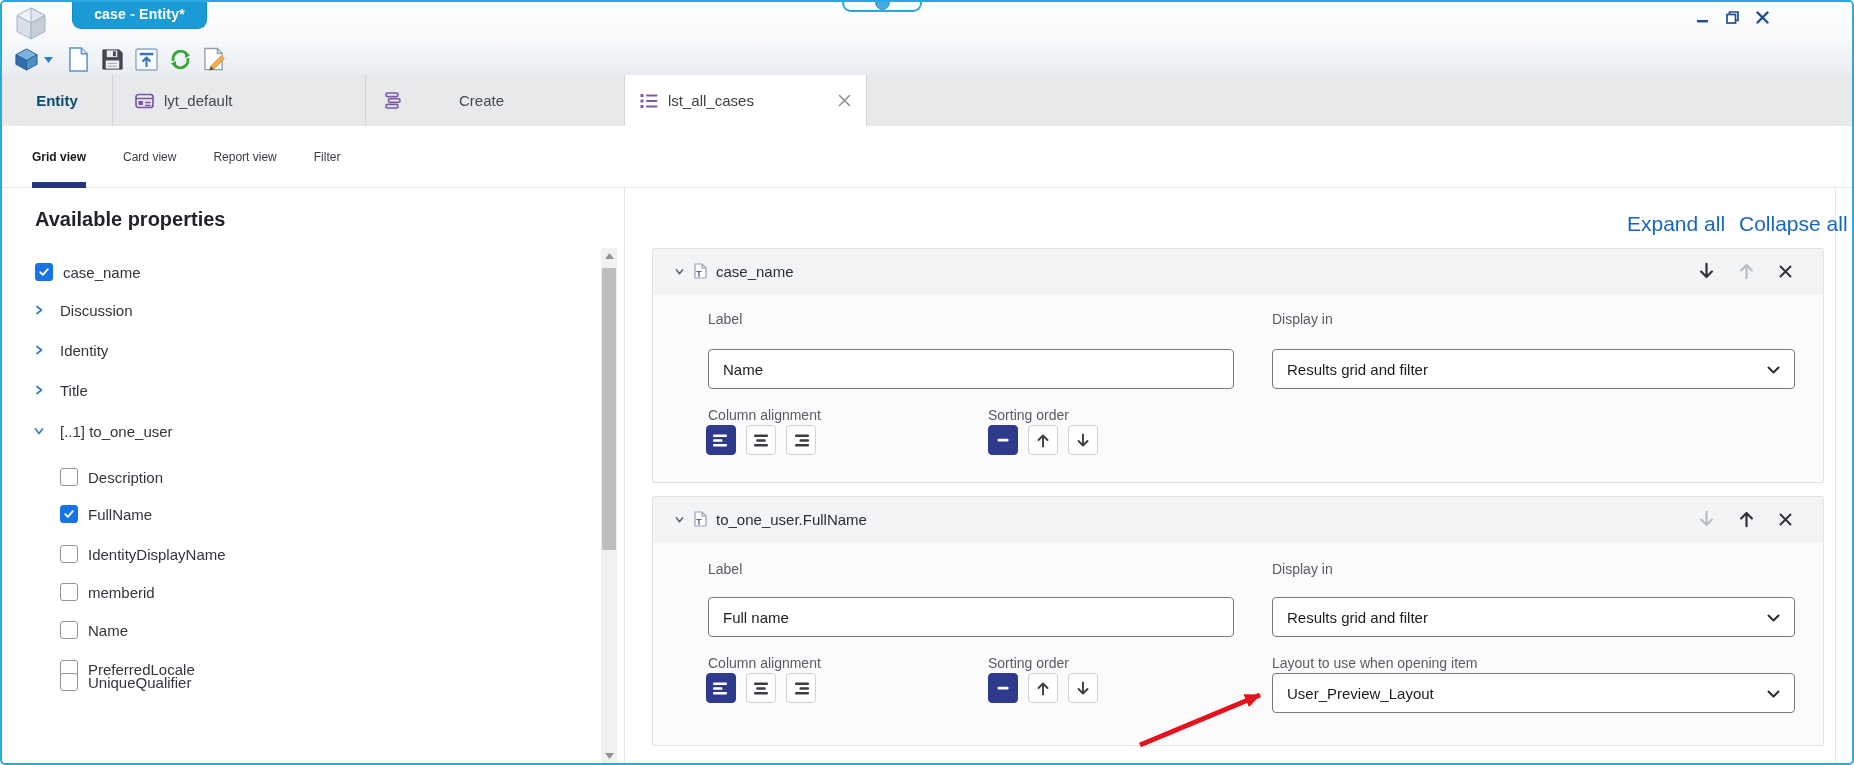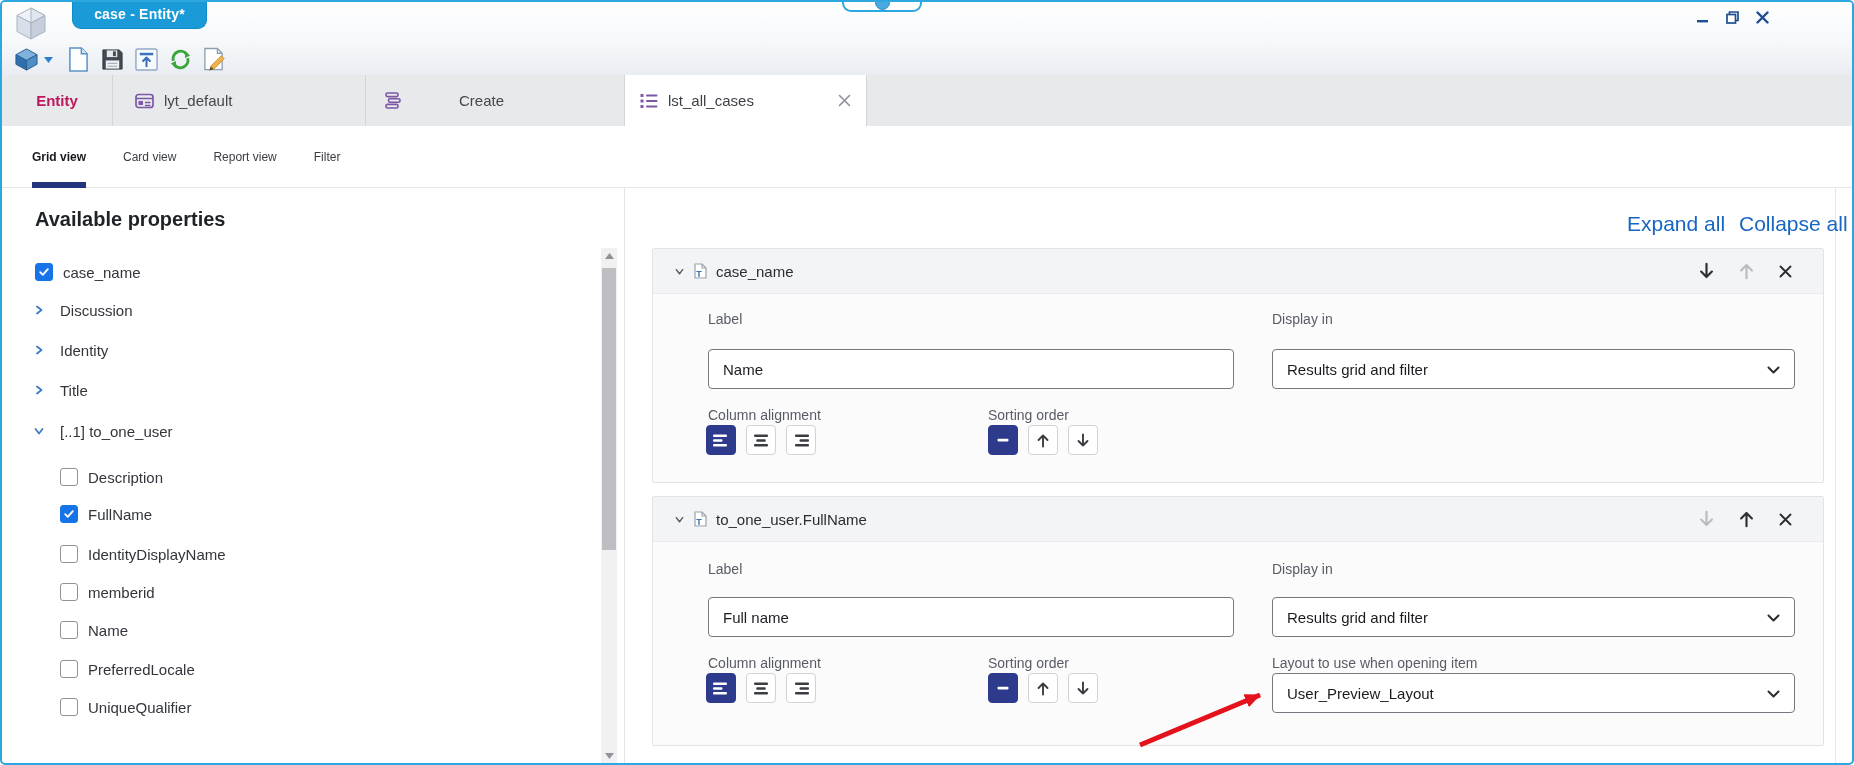--- a/index.html
+++ b/index.html
@@ -15,21 +15,21 @@
   .win-controls{position:absolute;left:1692px;top:7px;display:flex;gap:13px;}
   .win-btn{width:17px;height:17px;display:flex;align-items:center;justify-content:center;cursor:default;}
   .toolbar{position:absolute;left:10px;top:42px;height:31px;display:flex;align-items:center;}
   .tb{display:flex;align-items:center;justify-content:center;width:28px;height:28px;margin-right:6px;}
   .tb.caret{width:12px;margin-left:-4px;margin-right:10px;}
 
   
   .tabstrip{position:absolute;left:0;top:73px;width:100%;height:51px;background:#e8e9eb;display:flex;}
   .tab{height:51px;display:flex;align-items:center;border-right:1px solid #d4d5d8;box-sizing:border-box;font-size:15px;color:#44474d;background:#e8e9eb;}
   .tab .ticon{margin-right:10px;display:flex;}
-  .tab.entity{width:111px;justify-content:center;font-weight:bold;color:#be185d;}
+  .tab.entity{width:111px;justify-content:center;font-weight:bold;color:#0c4a6e;}
   .tab.t-lyt{width:253px;padding-left:22px;}
   .tab.t-create{width:259px;padding-left:19px;gap:48px;}
   .tab.t-lst{width:242px;padding-left:15px;background:#fff;color:#3c3f45;}
   .tab-close{margin-left:auto;margin-right:15px;display:flex;cursor:pointer;}
   .tab-fill{flex:1;background:#e8e9eb;}
 
   
   .viewtabs{position:absolute;left:0;top:124px;width:100%;height:62px;background:#fff;border-bottom:1px solid #e8e8e8;box-sizing:border-box;display:flex;align-items:center;padding-left:30px;}
   .vtab{position:relative;height:62px;display:flex;align-items:center;margin-right:37px;font-size:12px;color:#3a3d44;cursor:pointer;}
   .vtab.active{font-weight:bold;color:#17181c;}
@@ -294,21 +294,21 @@
     <span class="tlbl">memberid</span>
   </div>
   <div class="trow lvl1" style="top:609px">
     <span class="cb"></span>
     <span class="tlbl">Name</span>
   </div>
   <div class="trow lvl1" style="top:648px">
     <span class="cb"></span>
     <span class="tlbl">PreferredLocale</span>
   </div>
-  <div class="trow lvl1" style="top:686px">
+  <div class="trow lvl1" style="top:661px">
     <span class="cb"></span>
     <span class="tlbl">UniqueQualifier</span>
   </div>
   <div class="trow lvl1" style="top:764px">
     <span class="cb"></span>
     <span class="tlbl">UserId</span>
   </div>
 
   <div class="vscroll">
     <span class="sarrow" style="top:0">

